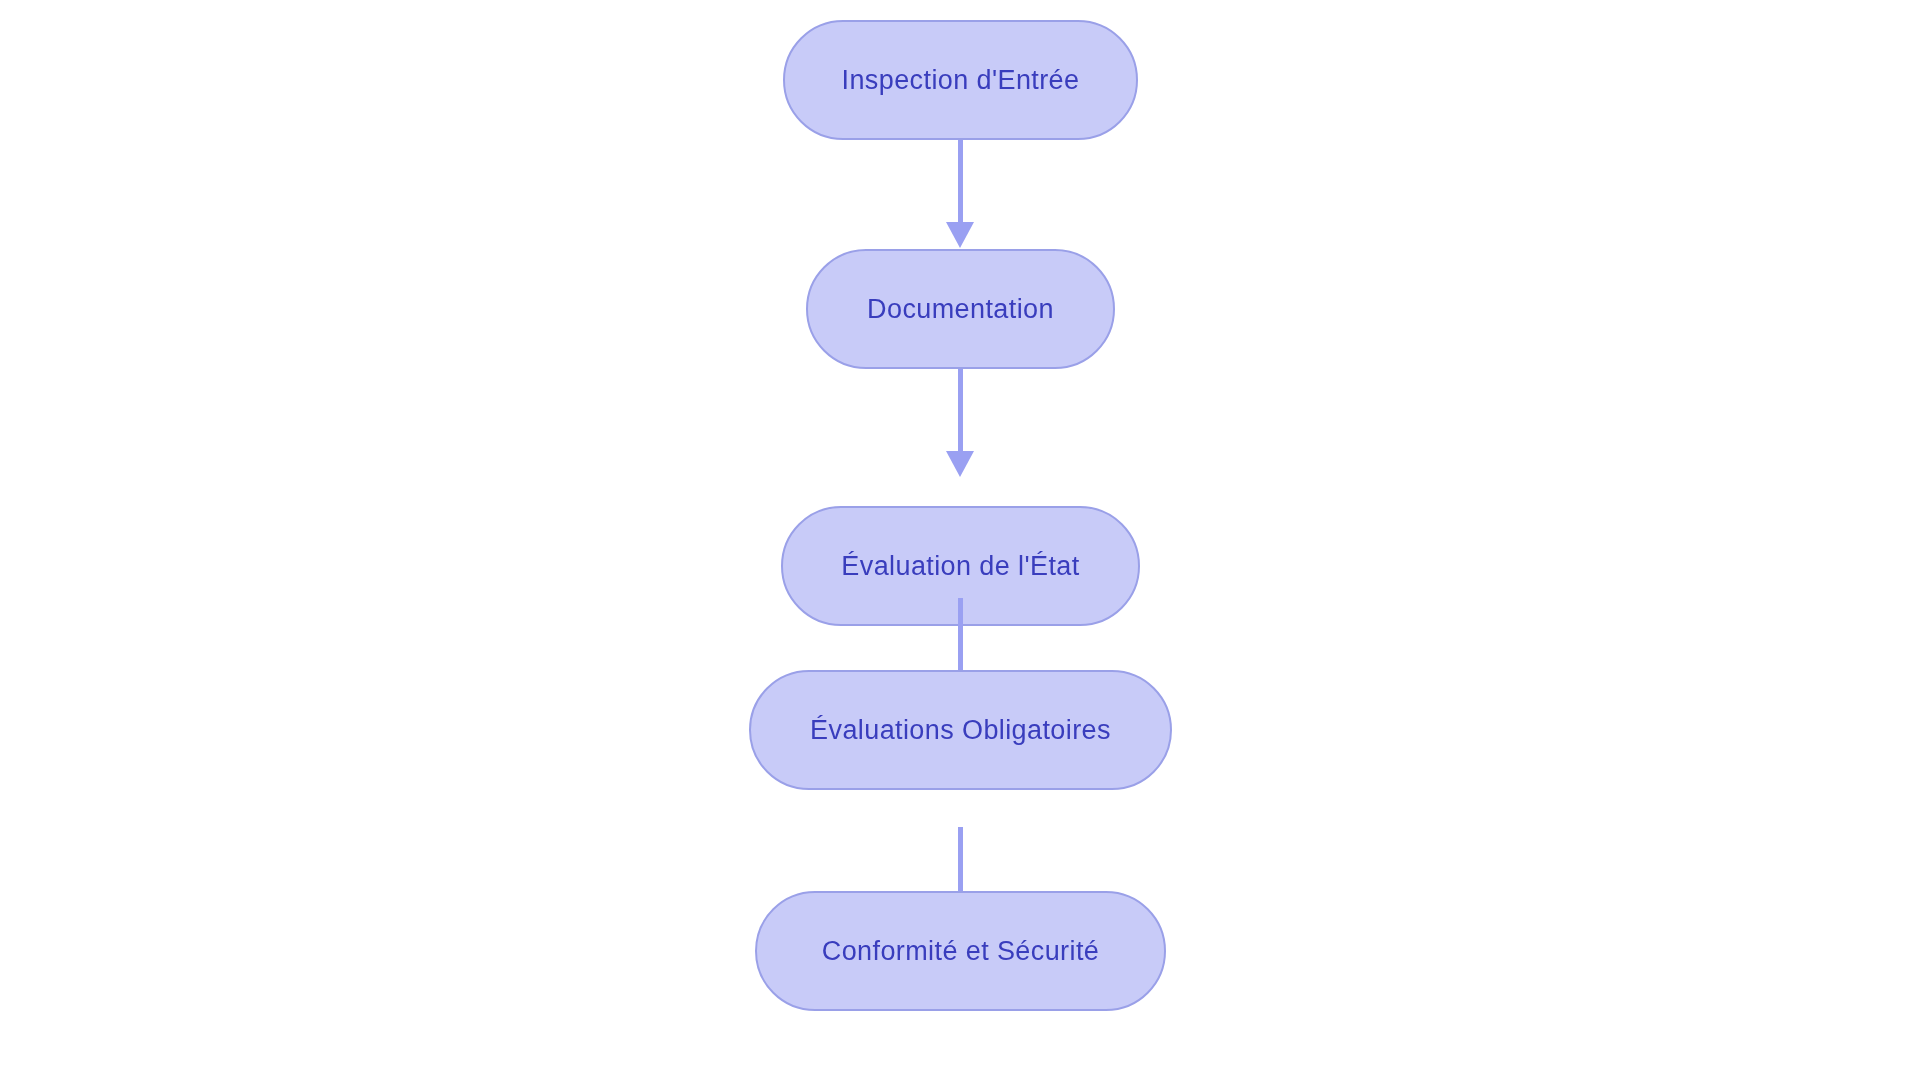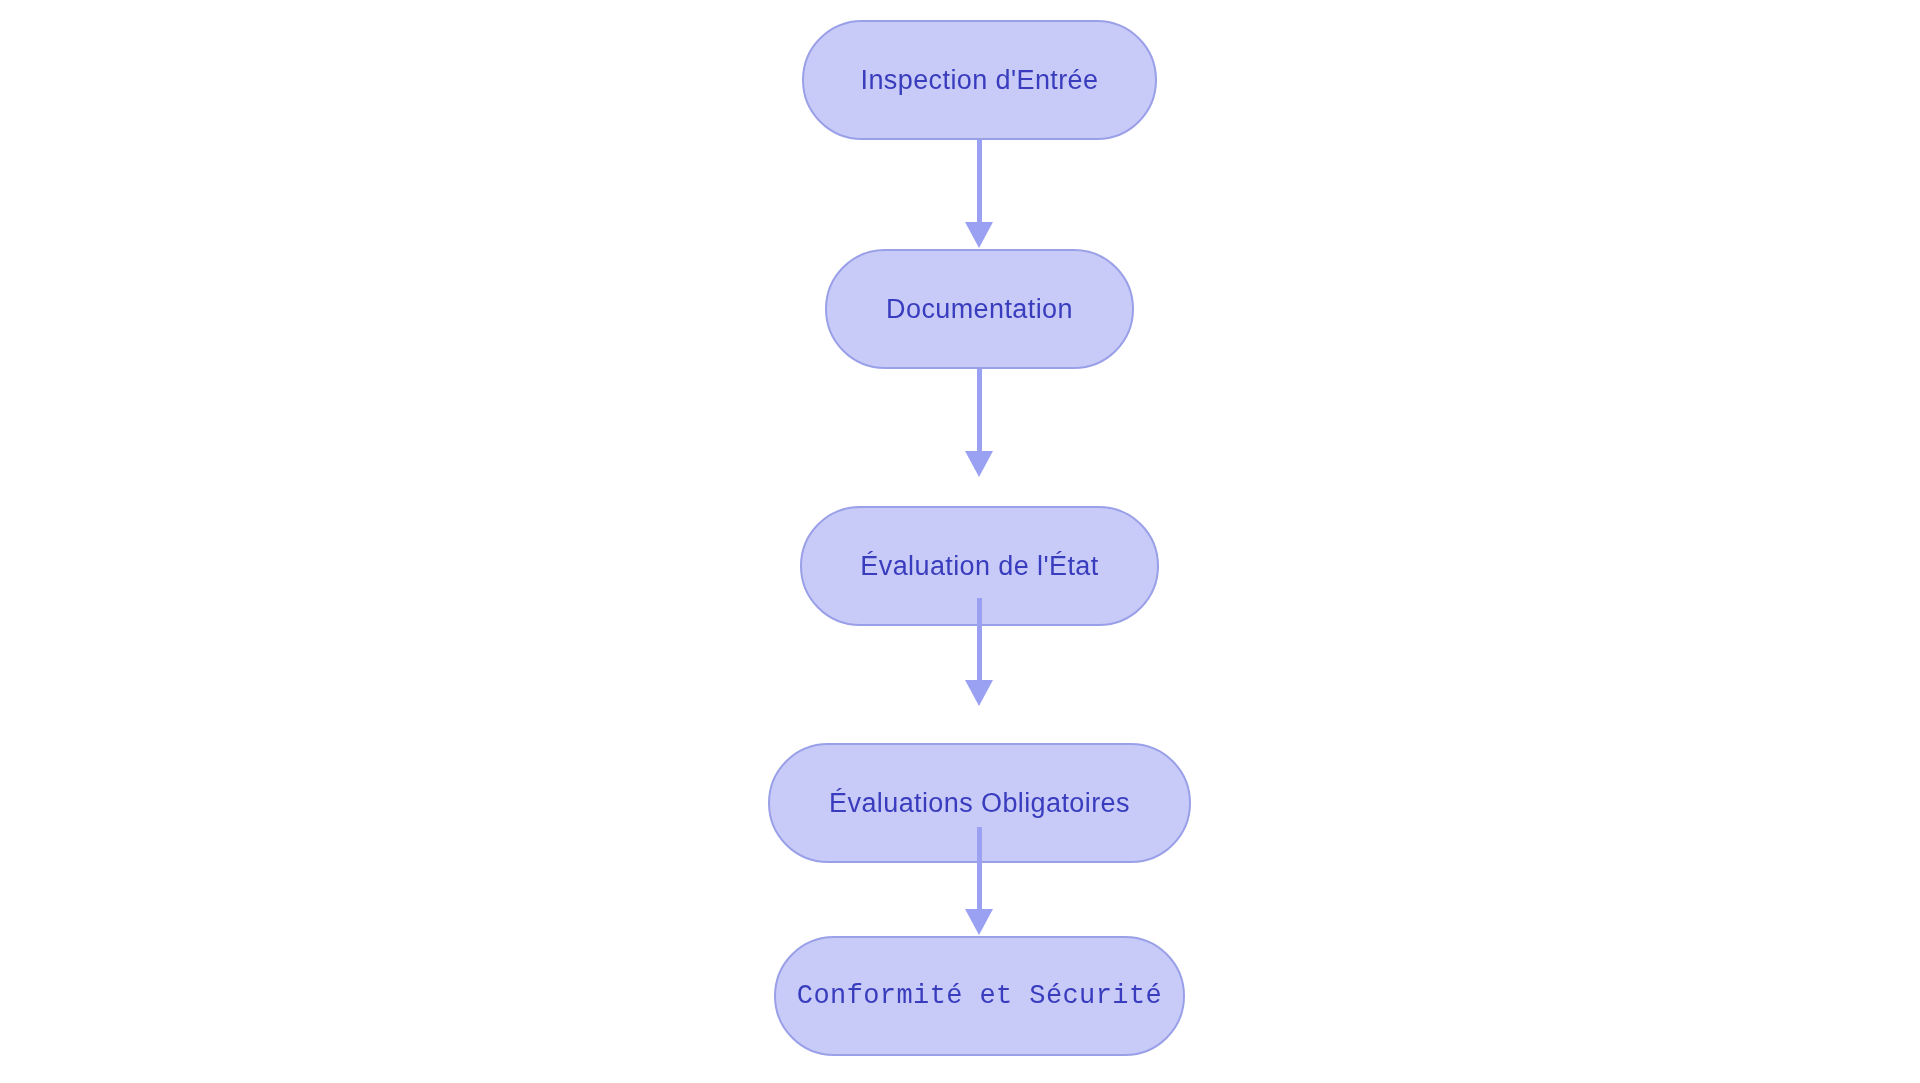--- a/index.html
+++ b/index.html
@@ -10,21 +10,20 @@
     width: 1920px;
     height: 1083px;
     position: relative;
     overflow: hidden;
     background: var(--background, #ffffff);
     font-family: "Liberation Sans", sans-serif;
   }
   .flowchart {
     position: absolute;
     inset: 0;
-    margin-left: 19px;
   }
   .node {
     position: absolute;
     box-sizing: border-box;
     height: 120px;
     background: var(--node-fill, #c8cbf8);
     border: 2px solid var(--node-border, #9aa0e8);
     border-radius: 60px;
     display: flex;
     align-items: center;
@@ -32,22 +31,22 @@
   }
   .node .label {
     color: var(--node-text, #393dbd);
     font-size: 27px;
     letter-spacing: 0.4px;
     white-space: nowrap;
   }
   .n0 { left: 783px; top: 20px;  width: 355px; }
   .n1 { left: 806px; top: 249px; width: 309px; }
   .n2 { left: 781px; top: 506px; width: 359px; }
-  .n3 { left: 749px; top: 743px; width: 423px; }
-  .n4 { left: 755px; top: 936px; width: 411px; font-family: Liberation Mono, monospace; }
+  .n3 { left: 749px; top: 670px; width: 423px; }
+  .n4 { left: 755px; top: 891px; width: 411px; }
 
   .arrow-line {
     position: absolute;
     left: 958px;
     width: 5px;
     height: 83px;
     background: var(--arrow, #9aa0f2);
   }
   .arrow-head {
     position: absolute;

